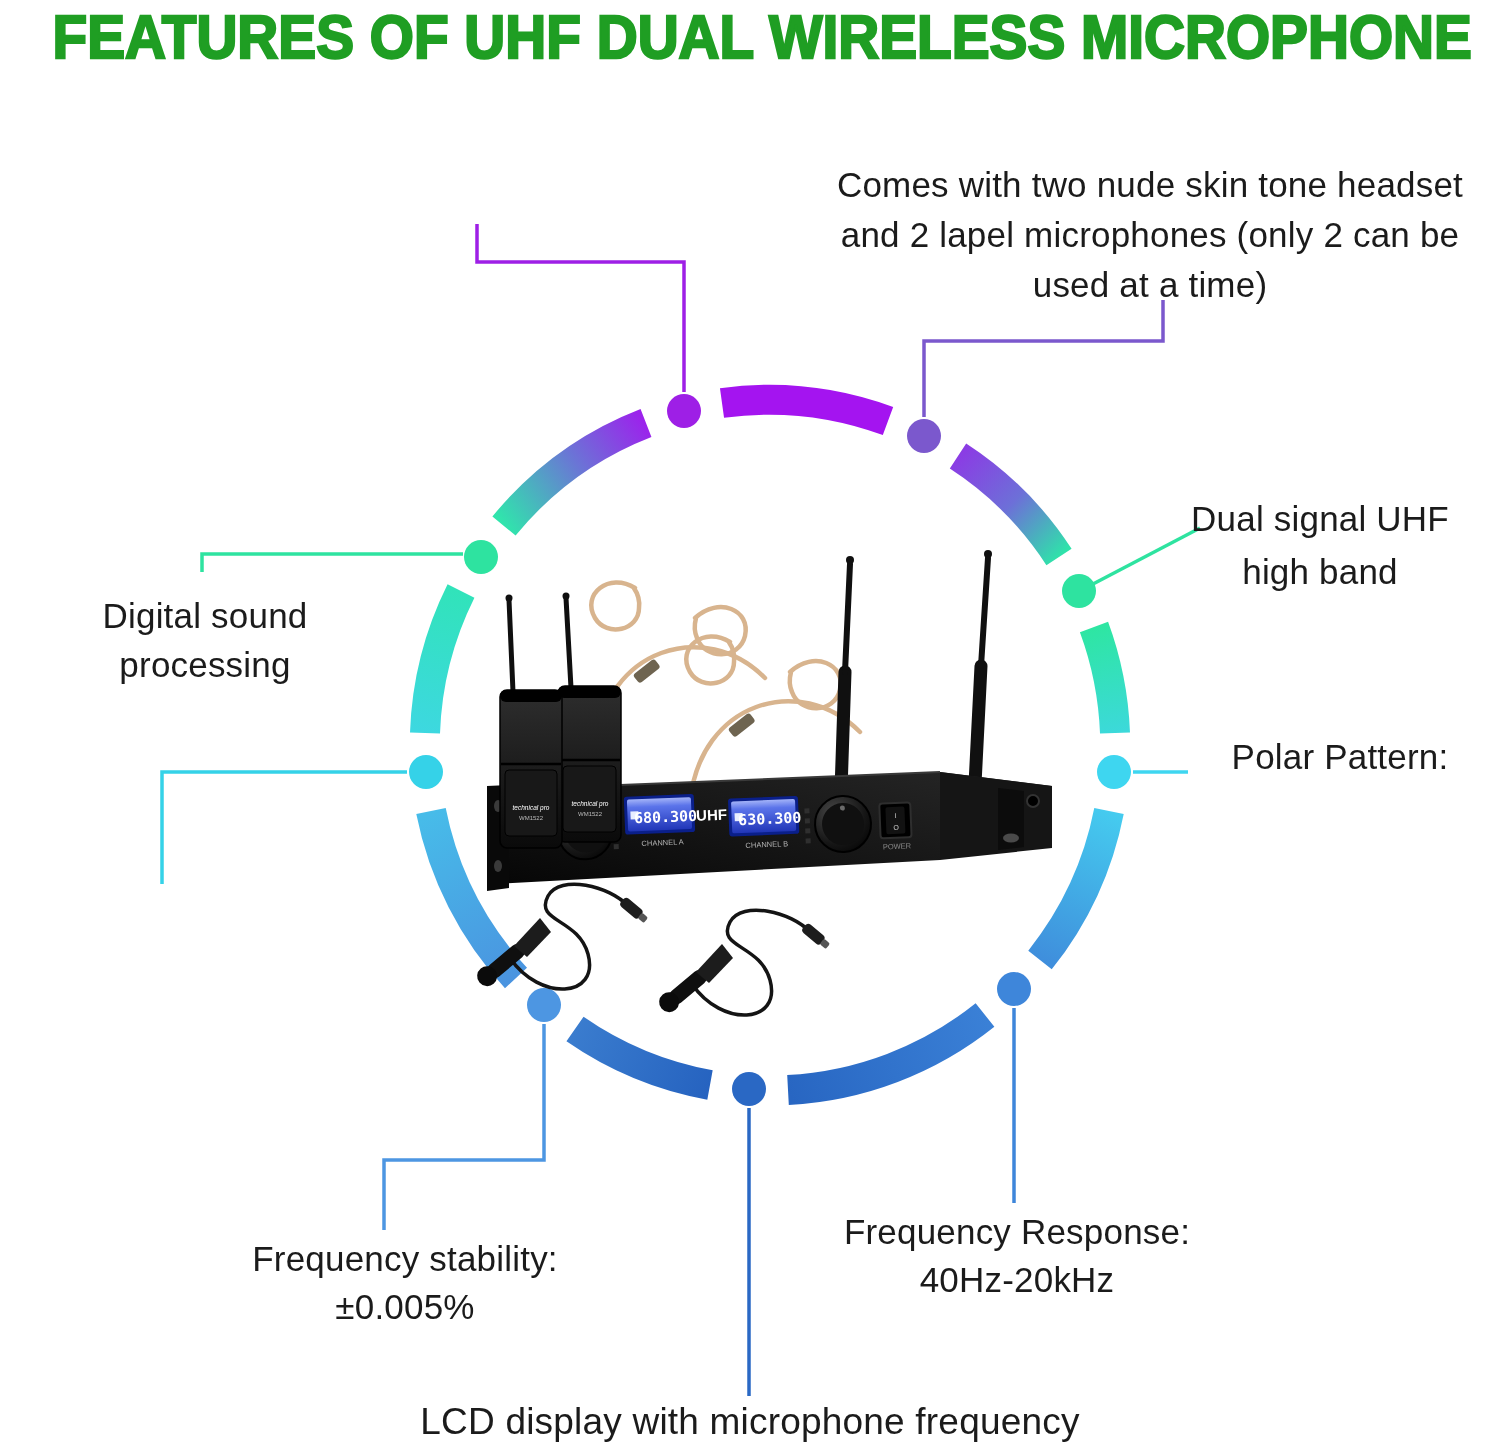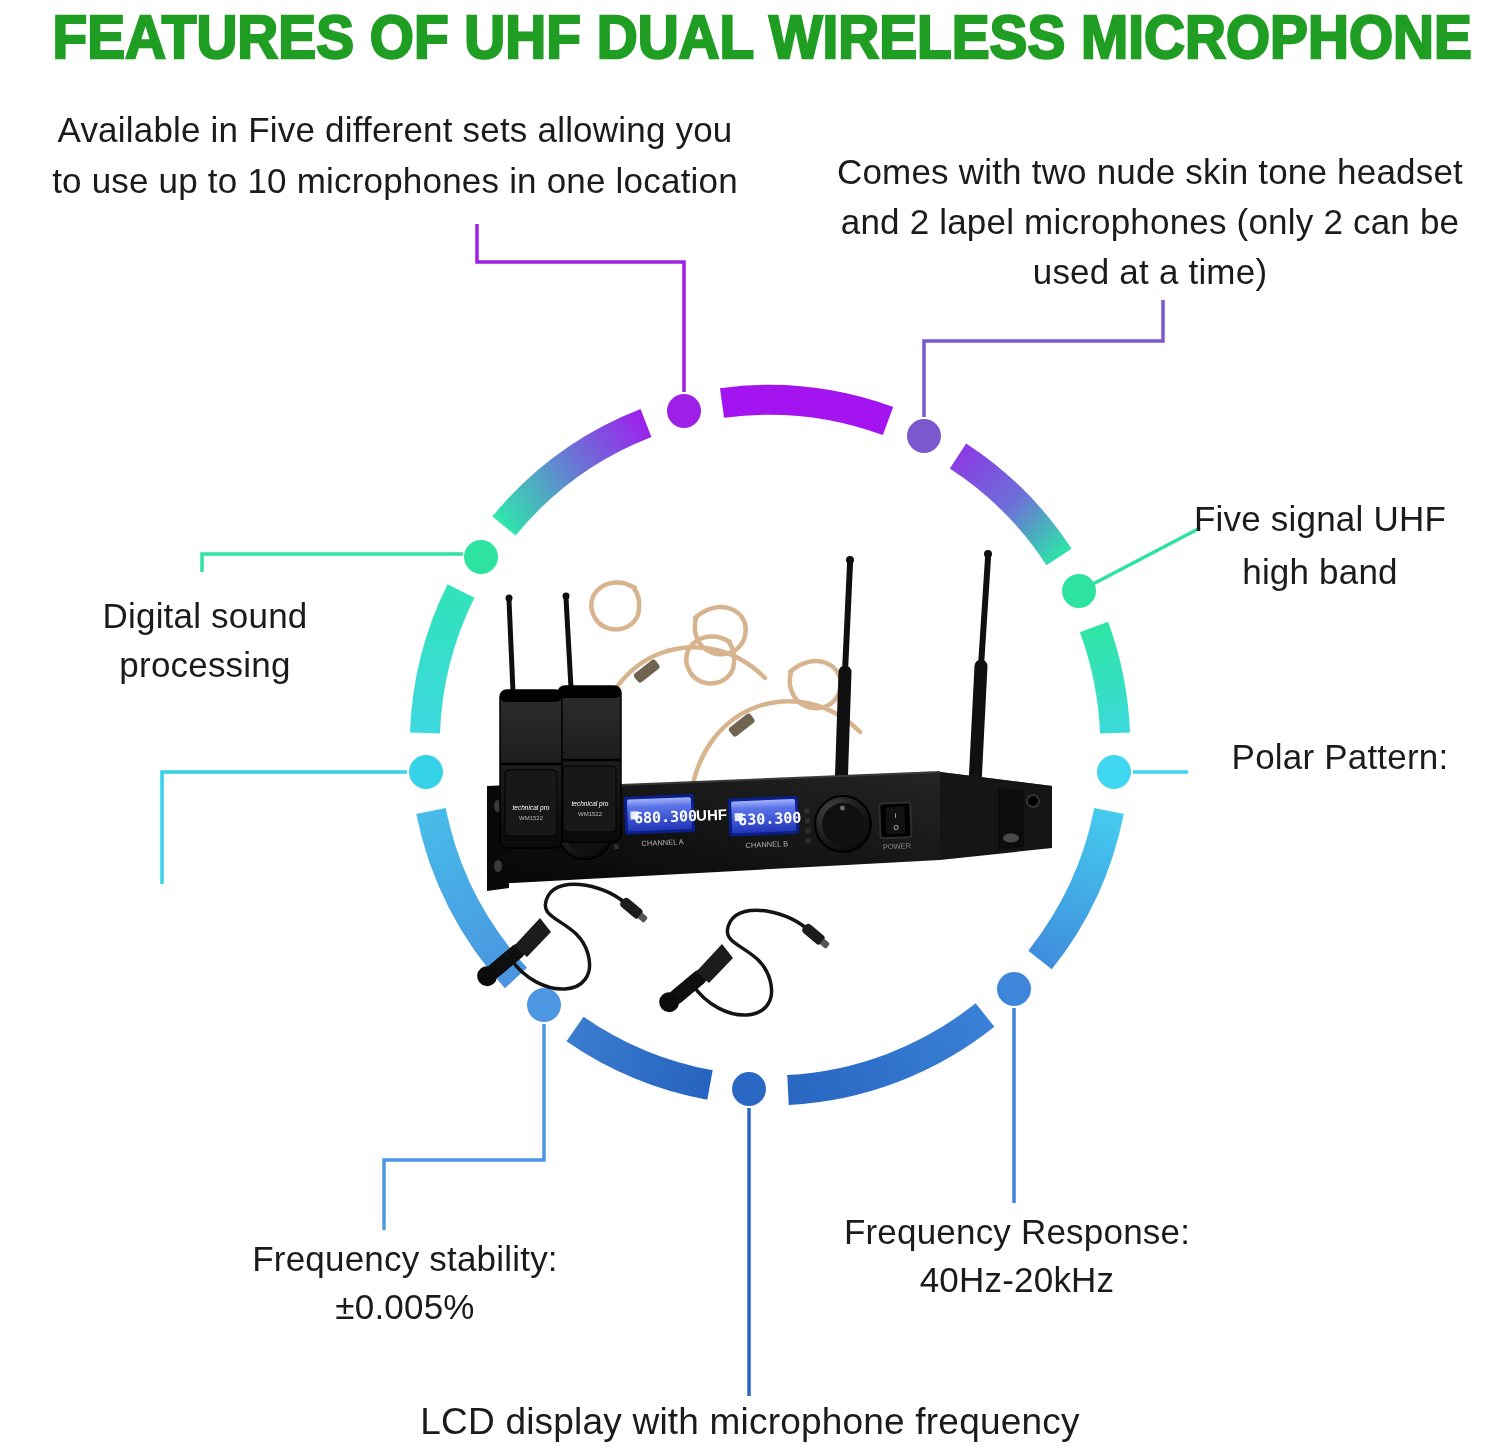--- a/index.html
+++ b/index.html
@@ -4,21 +4,21 @@
 <style>
   html,body{margin:0;padding:0;background:#fff;}
   .canvas{position:relative;width:1500px;height:1452px;background:#ffffff;overflow:hidden;
           font-family:"Liberation Sans",sans-serif;}
   .title{position:absolute;top:2px;left:0;width:100%;text-align:center;
          font-size:61px;font-weight:700;color:#1f9e23;-webkit-text-stroke:2.4px #1f9e23;
          letter-spacing:0;white-space:nowrap;transform:scaleX(0.93);transform-origin:50% 50%;}
   .feature{position:absolute;color:#1b1b1b;font-size:35px;text-align:center;letter-spacing:.2px;}
   .feature span{display:block;}
   #f-sets{left:0px;top:104px;width:790px;line-height:51px;}
-  #f-headsets{left:800px;top:147px;width:700px;line-height:50px;}
+  #f-headsets{left:800px;top:160px;width:700px;line-height:50px;}
   #f-dual{left:1150px;top:492px;width:340px;line-height:53px;}
   #f-polar{left:1190px;top:734px;width:300px;line-height:45px;}
   #f-dsp{left:55px;top:574px;width:300px;line-height:49px;margin-top:17px;}
   #f-outputs{left:0px;top:892px;width:392px;line-height:44px;}
   #f-stability{left:215px;top:1235px;width:380px;line-height:48px;}
   #f-response{left:827px;top:1208px;width:380px;line-height:48px;}
   #f-lcd{left:330px;top:1398px;width:840px;line-height:48px;font-size:37px;}
   svg{position:absolute;left:0;top:0;}
   .seg{fill:none;stroke-width:30;}
   .conn{fill:none;stroke-width:3.5;}
@@ -246,33 +246,29 @@
         <rect x="505" y="770" width="52" height="66" rx="4" fill="#181818" stroke="#000"></rect>
         <text x="531" y="810" font-size="6.5" font-style="italic" fill="#ffffff" text-anchor="middle" font-family="Liberation Sans, sans-serif">technical pro</text>
         <text x="531" y="820" font-size="6" fill="#bbbbbb" text-anchor="middle" font-family="Liberation Sans, sans-serif">WM1522</text>
       </g>
 
       <use href="#lavmic" transform="translate(470,862)"></use>
       <use href="#lavmic" transform="translate(652,888)"></use>
     </g>
   </svg>
 
-  <div class="feature" id="f-sets">
-    <span>Available in Five different sets allowing you</span>
-    <span>to use up to 10 microphones in one location</span>
-  </div>
 
   <div class="feature" id="f-headsets">
     <span>Comes with two nude skin tone headset</span>
     <span>and 2 lapel microphones (only 2 can be</span>
     <span>used at a time)</span>
   </div>
 
   <div class="feature" id="f-dual">
-    <span>Five signal UHF</span>
+    <span>Dual signal UHF</span>
     <span>high band</span>
   </div>
 
   <div class="feature" id="f-polar">
     <span>Polar Pattern:</span>
   </div>
 
   <div class="feature" id="f-dsp">
     <span>Digital sound</span>
     <span>processing</span>

